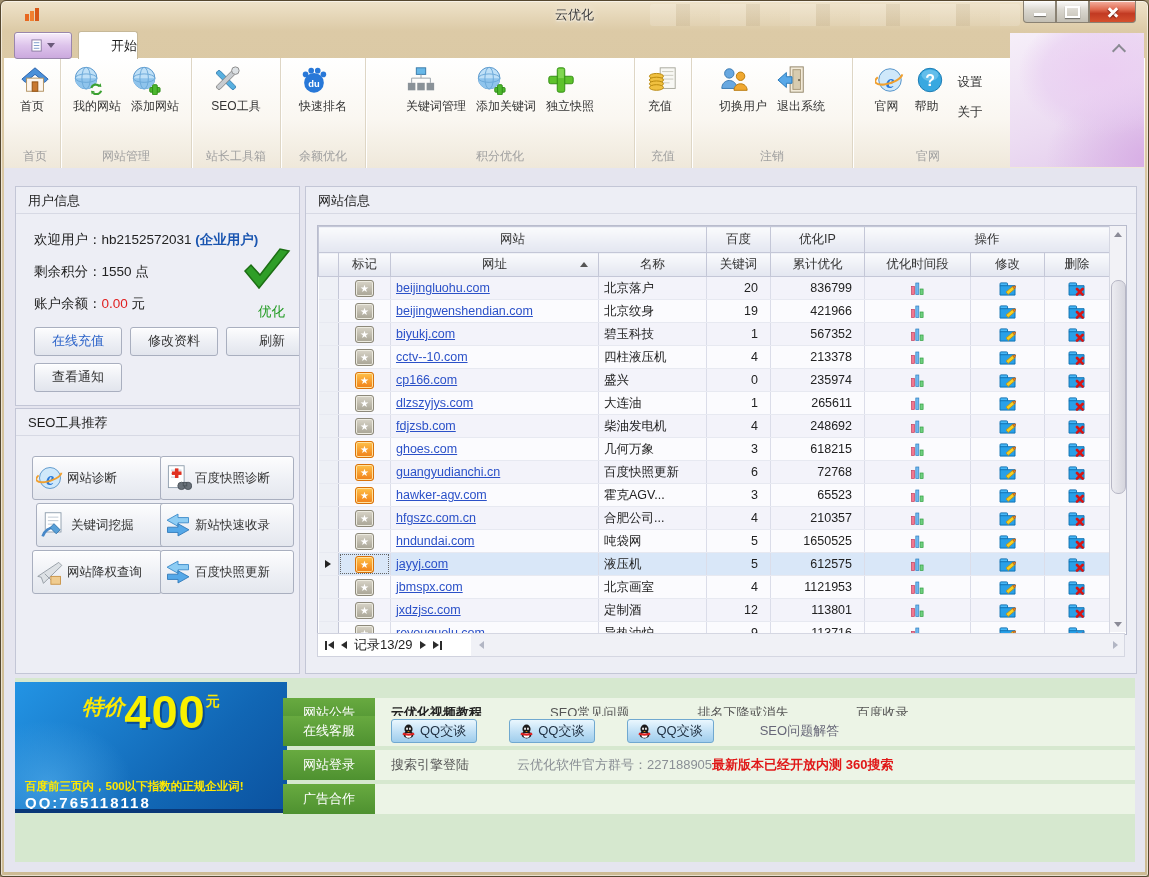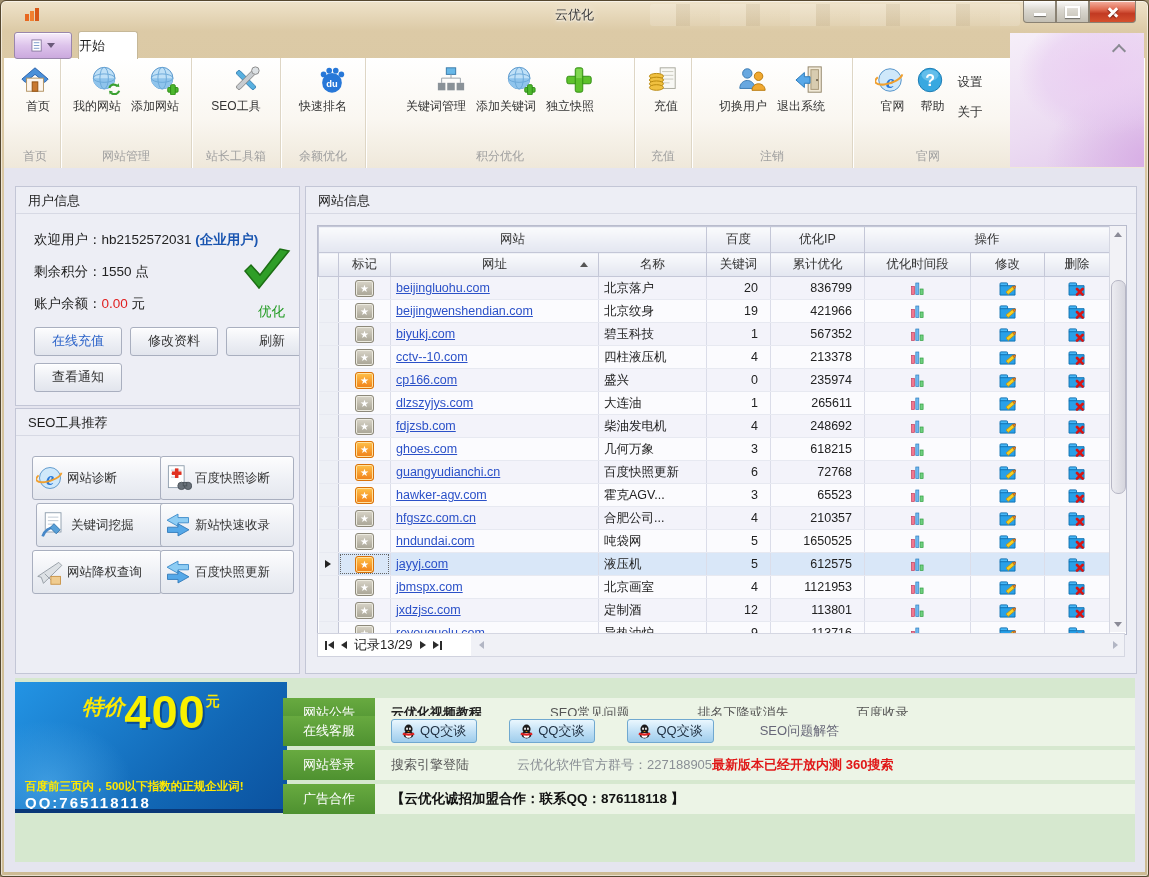--- a/index.html
+++ b/index.html
@@ -26,31 +26,31 @@
   .xwrap{position:relative;width:14px;height:14px}
   .xbar{position:absolute;left:1px;top:6px;width:12px;height:3px;background:#fff;box-shadow:0 1px 1px rgba(90,10,0,.6)}
   .b1{transform:rotate(45deg)} .b2{transform:rotate(-45deg)}
   
   .tabrow{position:absolute;top:30px;left:4px;right:4px;height:28px;z-index:3}
   .appmenu-btn{position:absolute;left:10px;top:2px;width:56px;height:25px;border:1px solid #9a86ac;border-radius:3px;
          background:linear-gradient(#f7edfb,#ddc3eb 50%,#cba9de);display:flex;align-items:center;justify-content:center;gap:3px;
          box-shadow:inset 0 1px 0 rgba(255,255,255,.8)}
   .caret-down{width:0;height:0;border-left:4px solid transparent;border-right:4px solid transparent;border-top:5px solid #6a5a7a}
   .tab-start{position:absolute;left:74px;top:1px;width:58px;height:27px;background:#fff;border:1px solid #c6b898;border-bottom:none;
-         border-radius:3px 3px 0 0;font-size:13px;color:#222;text-align:left;line-height:27px}
+         border-radius:3px 3px 0 0;font-size:13px;color:#222;text-align:right;line-height:27px}
   
   .ribbon{position:absolute;top:58px;left:4px;right:4px;height:110px;z-index:1;
           background:linear-gradient(#ffffff,#faf7f1 55%,#efe8da);border-bottom:1px solid #c6b694}
   .rgroups{display:flex;height:110px;padding-left:6px}
   .rgroup{display:flex;flex-direction:column;border-right:1px solid #ded6c5;box-shadow:1px 0 0 #fff}
   .rgroup:nth-child(1){width:50px}.rgroup:nth-child(2){width:130px}.rgroup:nth-child(3){width:88px}
   .rgroup:nth-child(4){width:84px}.rgroup:nth-child(5){width:268px}.rgroup:nth-child(6){width:56px}
   .rgroup:nth-child(7){width:160px}.rgroup:nth-child(8){width:150px;border-right:none;box-shadow:none}
   .rbtns{flex:1;display:flex;align-items:flex-start;justify-content:center;padding-top:5px}
-  .rbtn{display:flex;flex-direction:column;align-items:flex-end;padding:2px 5px;font-size:12px;color:#333;white-space:nowrap;cursor:default}
+  .rbtn{display:flex;flex-direction:column;align-items:flex-start;padding:2px 5px;font-size:12px;color:#333;white-space:nowrap;cursor:default}
   .ricon{width:30px;height:30px;display:block;margin-bottom:3px}
   .ricon svg{width:30px;height:30px}
   .rlabel{height:22px;line-height:20px;text-align:center;color:#a0a0a0;font-size:12px}
   .rsmall{display:flex;flex-direction:column;gap:11px;padding-top:10px;margin-left:4px}
   .rsmall-btn{font-size:12.5px;color:#333;padding:1px 4px}
   .ribbon-deco{position:absolute;top:33px;right:5px;width:134px;height:134px;z-index:2;
       background:radial-gradient(ellipse 110px 80px at 70% 30%,rgba(235,205,242,.95),rgba(230,200,240,.5) 55%,rgba(240,228,246,0) 78%),
                  radial-gradient(ellipse 150px 120px at 105% 95%,rgba(214,170,228,.9),rgba(225,190,236,0) 70%),
                  linear-gradient(160deg,#f6eff9,#ecdcf2 60%,#e3cbec)}
   .chev-wrap{position:absolute;top:42px;right:22px;z-index:3;width:16px;height:14px;display:flex;align-items:center;justify-content:center}
@@ -1058,19 +1058,16 @@
     <div class="b-row r3">
       <div class="b-label">网站登录</div>
       <div class="b-content">
         <span class="login-engine">搜索引擎登陆</span>
         <span class="login-group">云优化软件官方群号：227188905</span>
         <span class="login-red">最新版本已经开放内测 360搜索</span>
       </div>
     </div>
     <div class="b-row r4">
       <div class="b-label">广告合作</div>
-      <div class="b-content">
-          <span class="coop">【云优化诚招加盟合作：联系QQ：876118118 】</span>
-        </div>
     </div>
   </div>
 
 </div>
 
 </body></html>

